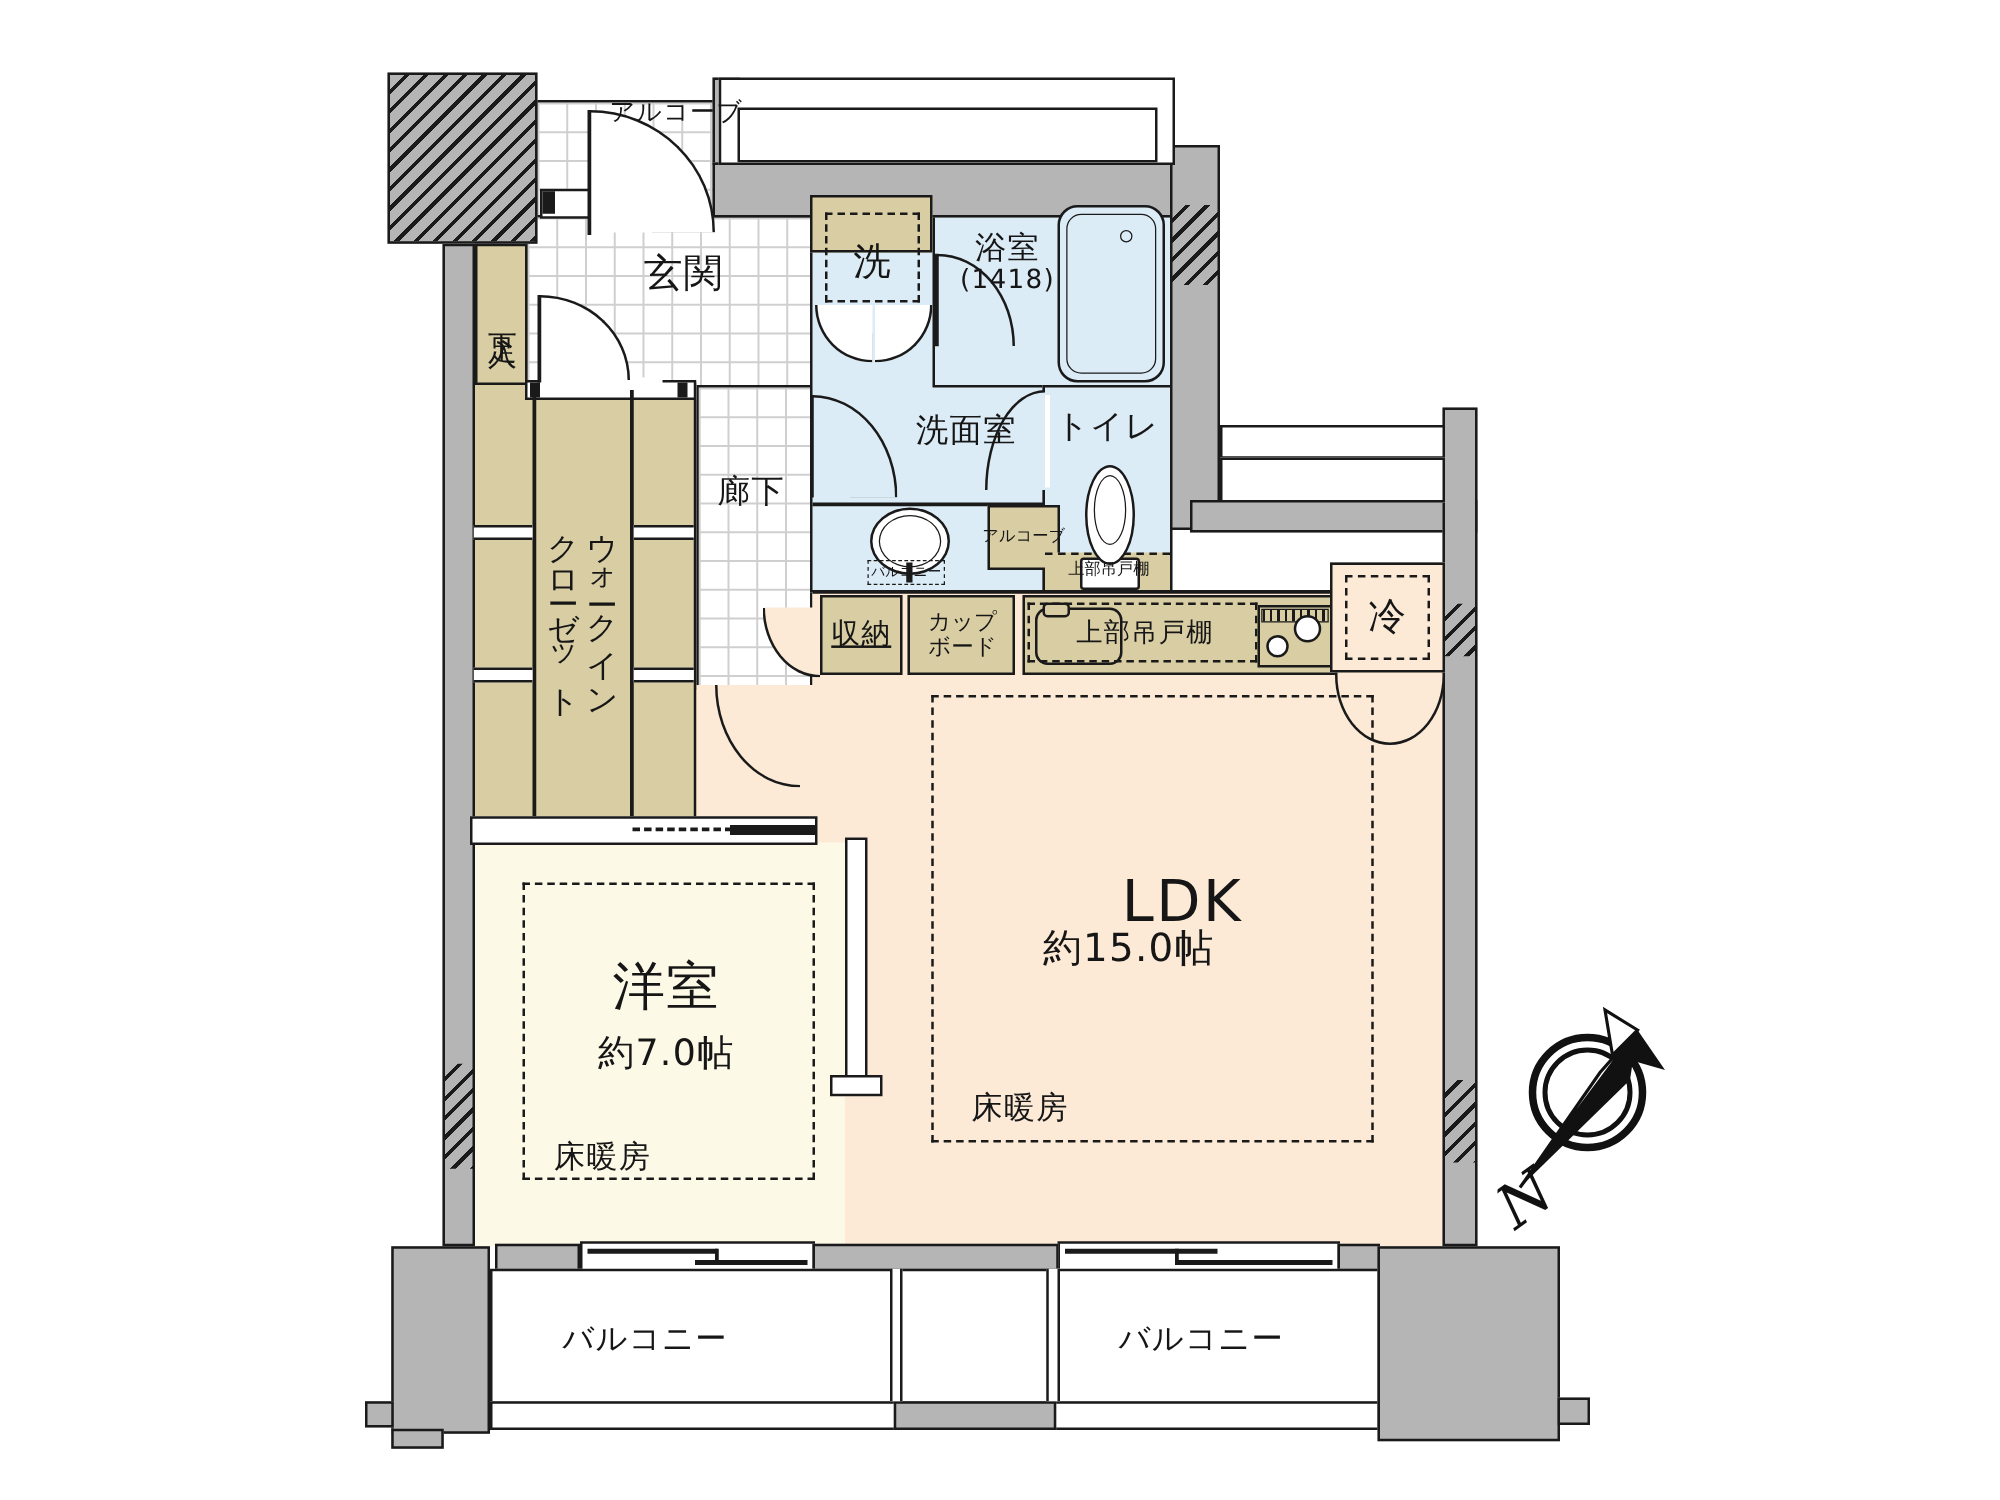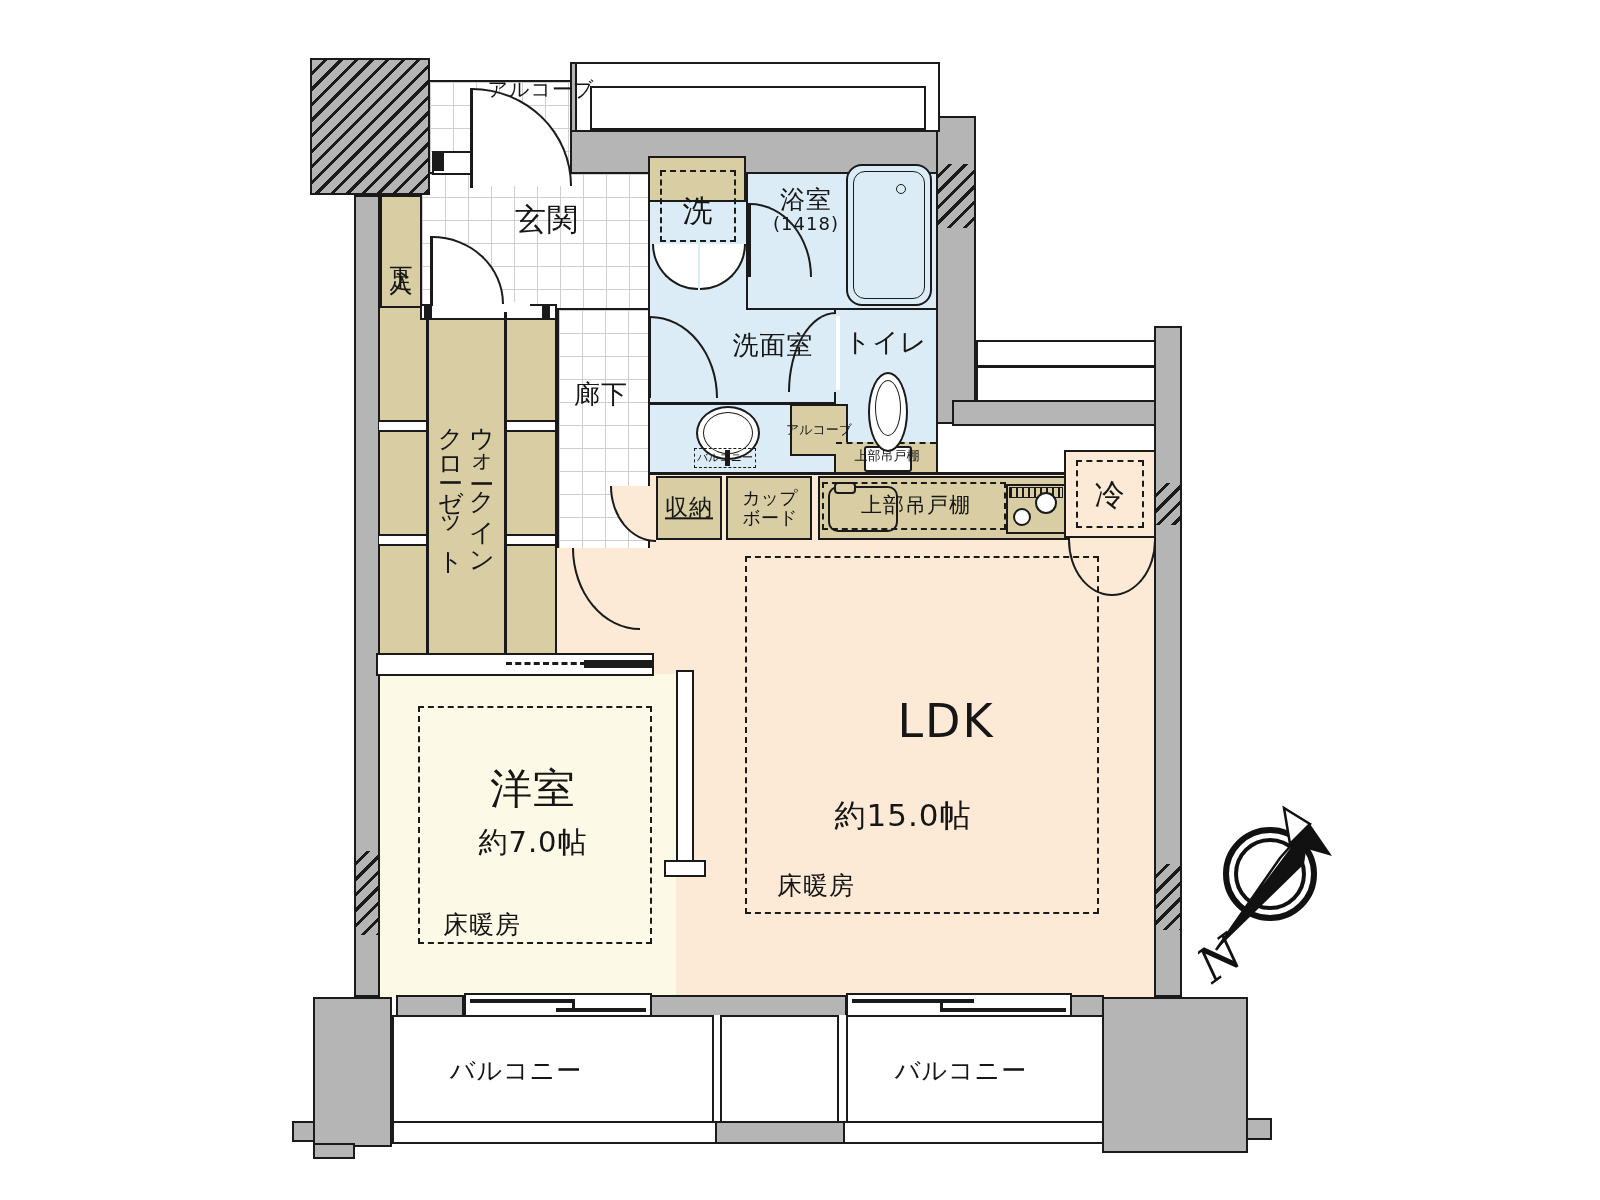--- a/index.html
+++ b/index.html
@@ -170,41 +170,41 @@
   <div class="abs wall" style="left:1246px;top:1118px;width:26px;height:22px;"></div>
 
   <div class="lbl" style="left:541px;top:89px;font-size:20px;z-index:5;text-align:center;">アルコーブ</div>
   <div class="lbl" style="left:547px;top:219px;font-size:31px;">玄関</div>
   <div class="vlbl" style="left:401px;top:252px;font-size:23px;">
       <span>下足入</span>
     </div>
   <div class="lbl" style="left:698px;top:210px;font-size:30px;">洗</div>
   <div class="lbl" style="left:806px;top:210px;font-size:25px;">
     <span style="display:block;">浴室</span>
-    <span style="display:block;font-size:18px;text-align:right;">(1418)</span>
+    <span style="display:block;font-size:21px;text-align:right;">(1418)</span>
   </div>
   <div class="lbl" style="left:773px;top:345px;font-size:26px;">洗面室</div>
   <div class="lbl" style="left:886px;top:342px;font-size:26px;">トイレ</div>
   <div class="lbl" style="left:601px;top:394px;font-size:26px;">廊下</div>
   <div class="lbl" style="left:819px;top:430px;font-size:13px;letter-spacing:0;">アルコーブ</div>
   <div class="lbl" style="left:725px;top:458px;font-size:11px;letter-spacing:0;">バルコニー</div>
   <div class="lbl" style="left:887px;top:456px;font-size:13px;letter-spacing:0;z-index:4;">上部吊戸棚</div>
   <div class="vlbl" style="left:466px;top:487px;font-size:25px;">
     <span>ウォークイン</span>
     <span>クローゼット</span>
   </div>
   <div class="lbl" style="left:689px;top:508px;font-size:23px;text-decoration:underline;">収納</div>
   <div class="lbl" style="left:770px;top:508px;font-size:18px;letter-spacing:0;">
     <span style="display:block;">カップ</span>
     <span style="display:block;">ボード</span>
   </div>
   <div class="lbl" style="left:916px;top:506px;font-size:21px;">上部吊戸棚</div>
   <div class="lbl" style="left:1110px;top:494px;font-size:30px;">冷</div>
   <div class="lbl" style="left:946px;top:721px;font-size:46px;letter-spacing:2px;">LDK</div>
-  <div class="lbl" style="left:903px;top:815px;font-size:31px;">約15.0帖</div>
+  <div class="lbl" style="left:903px;top:759px;font-size:31px;">約15.0帖</div>
   <div class="lbl" style="left:816px;top:886px;font-size:25px;">床暖房</div>
   <div class="lbl" style="left:533px;top:789px;font-size:42px;">洋室</div>
   <div class="lbl" style="left:533px;top:843px;font-size:29px;">約7.0帖</div>
   <div class="lbl" style="left:482px;top:925px;font-size:25px;">床暖房</div>
   <div class="lbl" style="left:516px;top:1071px;font-size:25px;">バルコニー</div>
   <div class="lbl" style="left:961px;top:1071px;font-size:25px;">バルコニー</div>
 
   <svg class="abs" style="left:1198px;top:792px;" width="150" height="195" viewBox="0 0 150 195">
     <circle cx="72" cy="82" r="44" fill="none" stroke="#111" stroke-width="6"></circle>
     <circle cx="72" cy="82" r="34" fill="none" stroke="#111" stroke-width="4"></circle>

